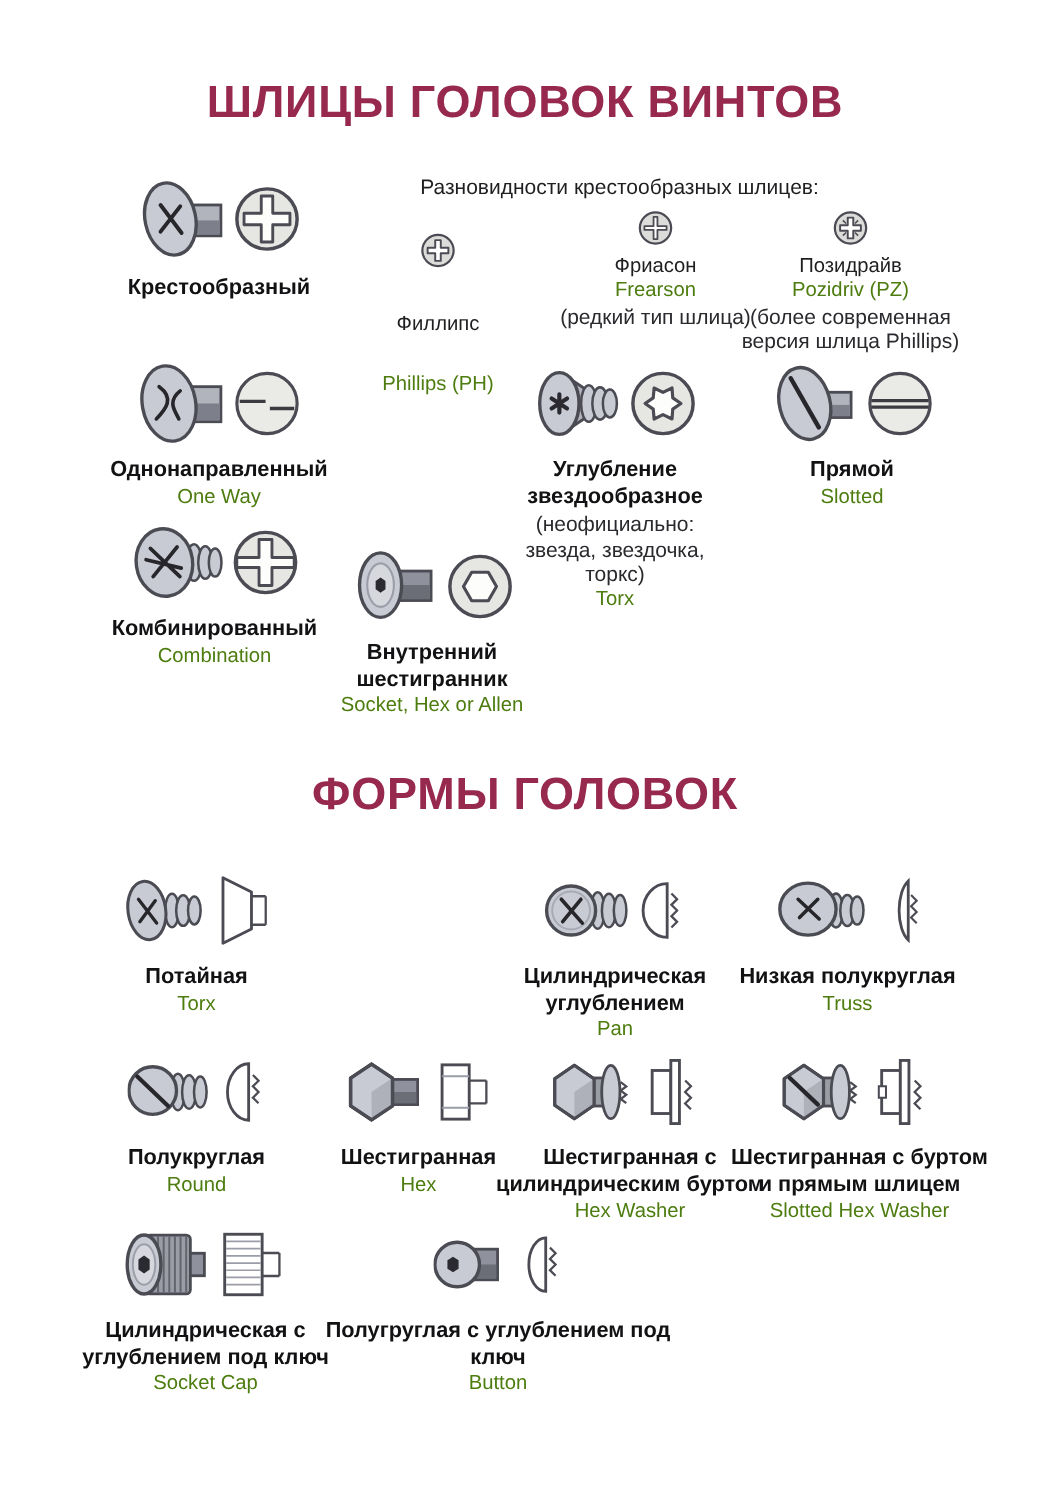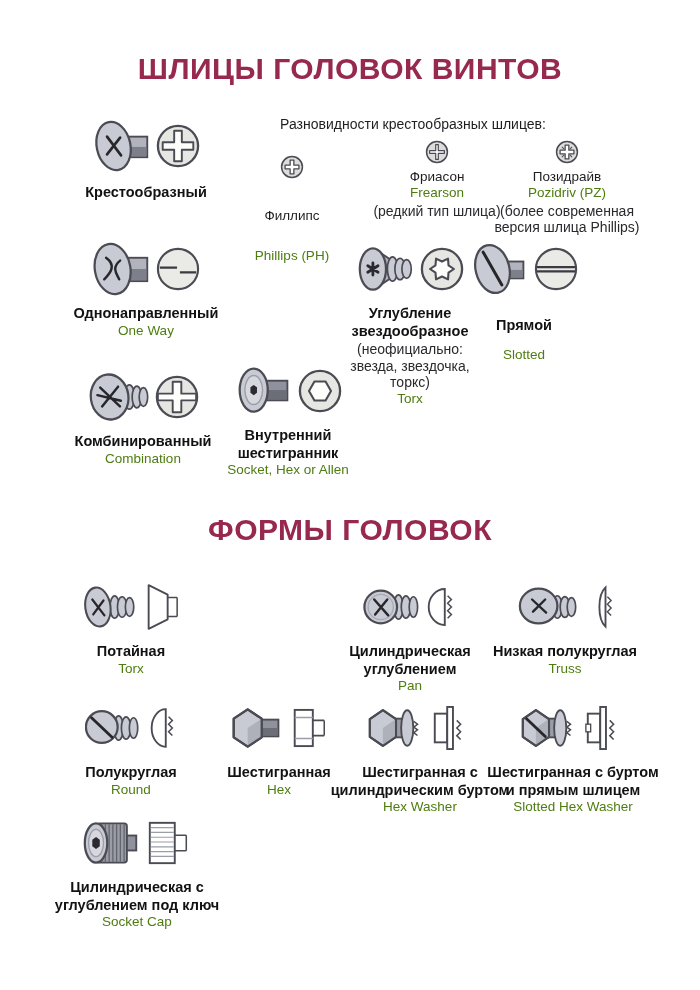--- a/index.html
+++ b/index.html
@@ -120,38 +120,38 @@
       <svg width="44" height="44" viewBox="0 0 46 46">
         <circle cx="23" cy="23" r="21" fill="#e6e6e3" stroke="#4b4b54" stroke-width="2.4"></circle>
         <polygon points="35.5,23 29.8,26.9 29.3,33.8 23,30.8 16.8,33.8 16.2,26.9 10.5,23 16.2,19.1 16.8,12.2 23,15.2 29.3,12.2 29.8,19.1" fill="#fdfdfb" stroke="#4b4b54" stroke-width="2.2" stroke-linejoin="round"></polygon>
       </svg>
     </div>
     <div class="ru">Углубление звездообразное</div>
     <div class="note">(неофициально: звезда, звездочка, торкс)</div>
     <div class="en">Torx</div>
   </div>
 
-  <div class="item" style="left:464px; top:238px; width:120px;gap:12px;">
+  <div class="item" style="left:508px; top:238px; width:120px;">
     <div class="icons">
       <svg width="58" height="62" viewBox="0 0 62 62">
         <rect x="32" y="23" width="24" height="18" fill="#b2b4bd" stroke="#4b4b54" stroke-width="2"></rect>
         <rect x="33" y="32" width="22" height="8" fill="#7d7f8a"></rect>
         <ellipse cx="23" cy="31" rx="18" ry="26" fill="#c9cbd4" stroke="#4b4b54" stroke-width="2.4" transform="rotate(-14 23 31)"></ellipse>
         <path d="M13,13 L33,48" stroke="#26262b" stroke-width="3.2" stroke-linecap="round"></path>
       </svg>
       <svg width="44" height="44" viewBox="0 0 46 46">
         <circle cx="23" cy="23" r="21" fill="#eaeae7" stroke="#4b4b54" stroke-width="2.2"></circle>
         <path d="M3,21 H43 M3,25.5 H43" stroke="#3b3b41" stroke-width="2.2"></path>
       </svg>
     </div>
     <div class="ru">Прямой</div>
     <div class="en">Slotted</div>
   </div>
 
-  <div class="item" style="left:58px; top:366px; width:170px;">
+  <div class="item" style="left:58px; top:344px; width:170px;">
     <div class="icons">
       <svg width="62" height="60" viewBox="0 0 66 60">
         <ellipse cx="44" cy="30" rx="5.5" ry="13" fill="#c9cbd4" stroke="#4b4b54" stroke-width="1.8"></ellipse>
         <ellipse cx="52" cy="30" rx="5" ry="11.5" fill="#c9cbd4" stroke="#4b4b54" stroke-width="1.8"></ellipse>
         <ellipse cx="59" cy="30" rx="4.5" ry="10" fill="#c9cbd4" stroke="#4b4b54" stroke-width="1.8"></ellipse>
         <ellipse cx="23" cy="30" rx="20" ry="24" fill="#c9cbd4" stroke="#4b4b54" stroke-width="2.4" transform="rotate(-8 23 30)"></ellipse>
         <path d="M13,20 L34,40 M32,19 L15,40 M10,28 L35,34" stroke="#26262b" stroke-width="2.6" stroke-linecap="round" fill="none"></path>
       </svg>
       <svg width="44" height="44" viewBox="0 0 46 46">
         <circle cx="23" cy="23" r="21" fill="#e6e6e3" stroke="#4b4b54" stroke-width="2.4"></circle>
@@ -330,14 +330,30 @@
       <svg width="48" height="56" viewBox="0 0 50 56">
         <rect x="5" y="7" width="26" height="42" fill="#fff" stroke="#4b4b54" stroke-width="2"></rect>
         <path d="M6,12 H30 M6,17 H30 M6,22 H30 M6,27 H30 M6,32 H30 M6,37 H30 M6,42 H30" stroke="#9b9da8" stroke-width="1.2"></path>
         <path d="M31,20 H43 M31,36 H43 M43,20 V36" fill="none" stroke="#4b4b54" stroke-width="1.6"></path>
       </svg>
     </div>
     <div class="ru">Цилиндрическая с углублением под ключ</div>
     <div class="en">Socket Cap</div>
   </div>
 
+  <div class="item" style="left:217px; top:812px; width:230px;">
+    <div class="icons">
+      <svg width="52" height="52" viewBox="0 0 56 52">
+        <rect x="30" y="15" width="16" height="22" fill="#8f919c" stroke="#4b4b54" stroke-width="2"></rect>
+        <rect x="31" y="26" width="14" height="10" fill="#6b6d77"></rect>
+        <circle cx="17" cy="26" r="16" fill="#c9cbd4" stroke="#4b4b54" stroke-width="2.4"></circle>
+        <polygon points="14,20.5 18,23 18,29 14,31.5 10,29 10,23" fill="#2a2a30"></polygon>
+      </svg>
+      <svg width="30" height="52" viewBox="0 0 32 52">
+        <path d="M19,7 A12,19 0 0 0 19,45 Z" fill="#fff" stroke="#4b4b54" stroke-width="2"></path>
+        <path d="M22,14 l4,4 -4,4 4,4 -4,4 4,4" fill="none" stroke="#4b4b54" stroke-width="1.6"></path>
+      </svg>
+    </div>
+    <div class="ru">Полугруглая с углублением под ключ</div>
+    <div class="en">Button</div>
+  </div>
 
 </div>
 
 </body></html>

